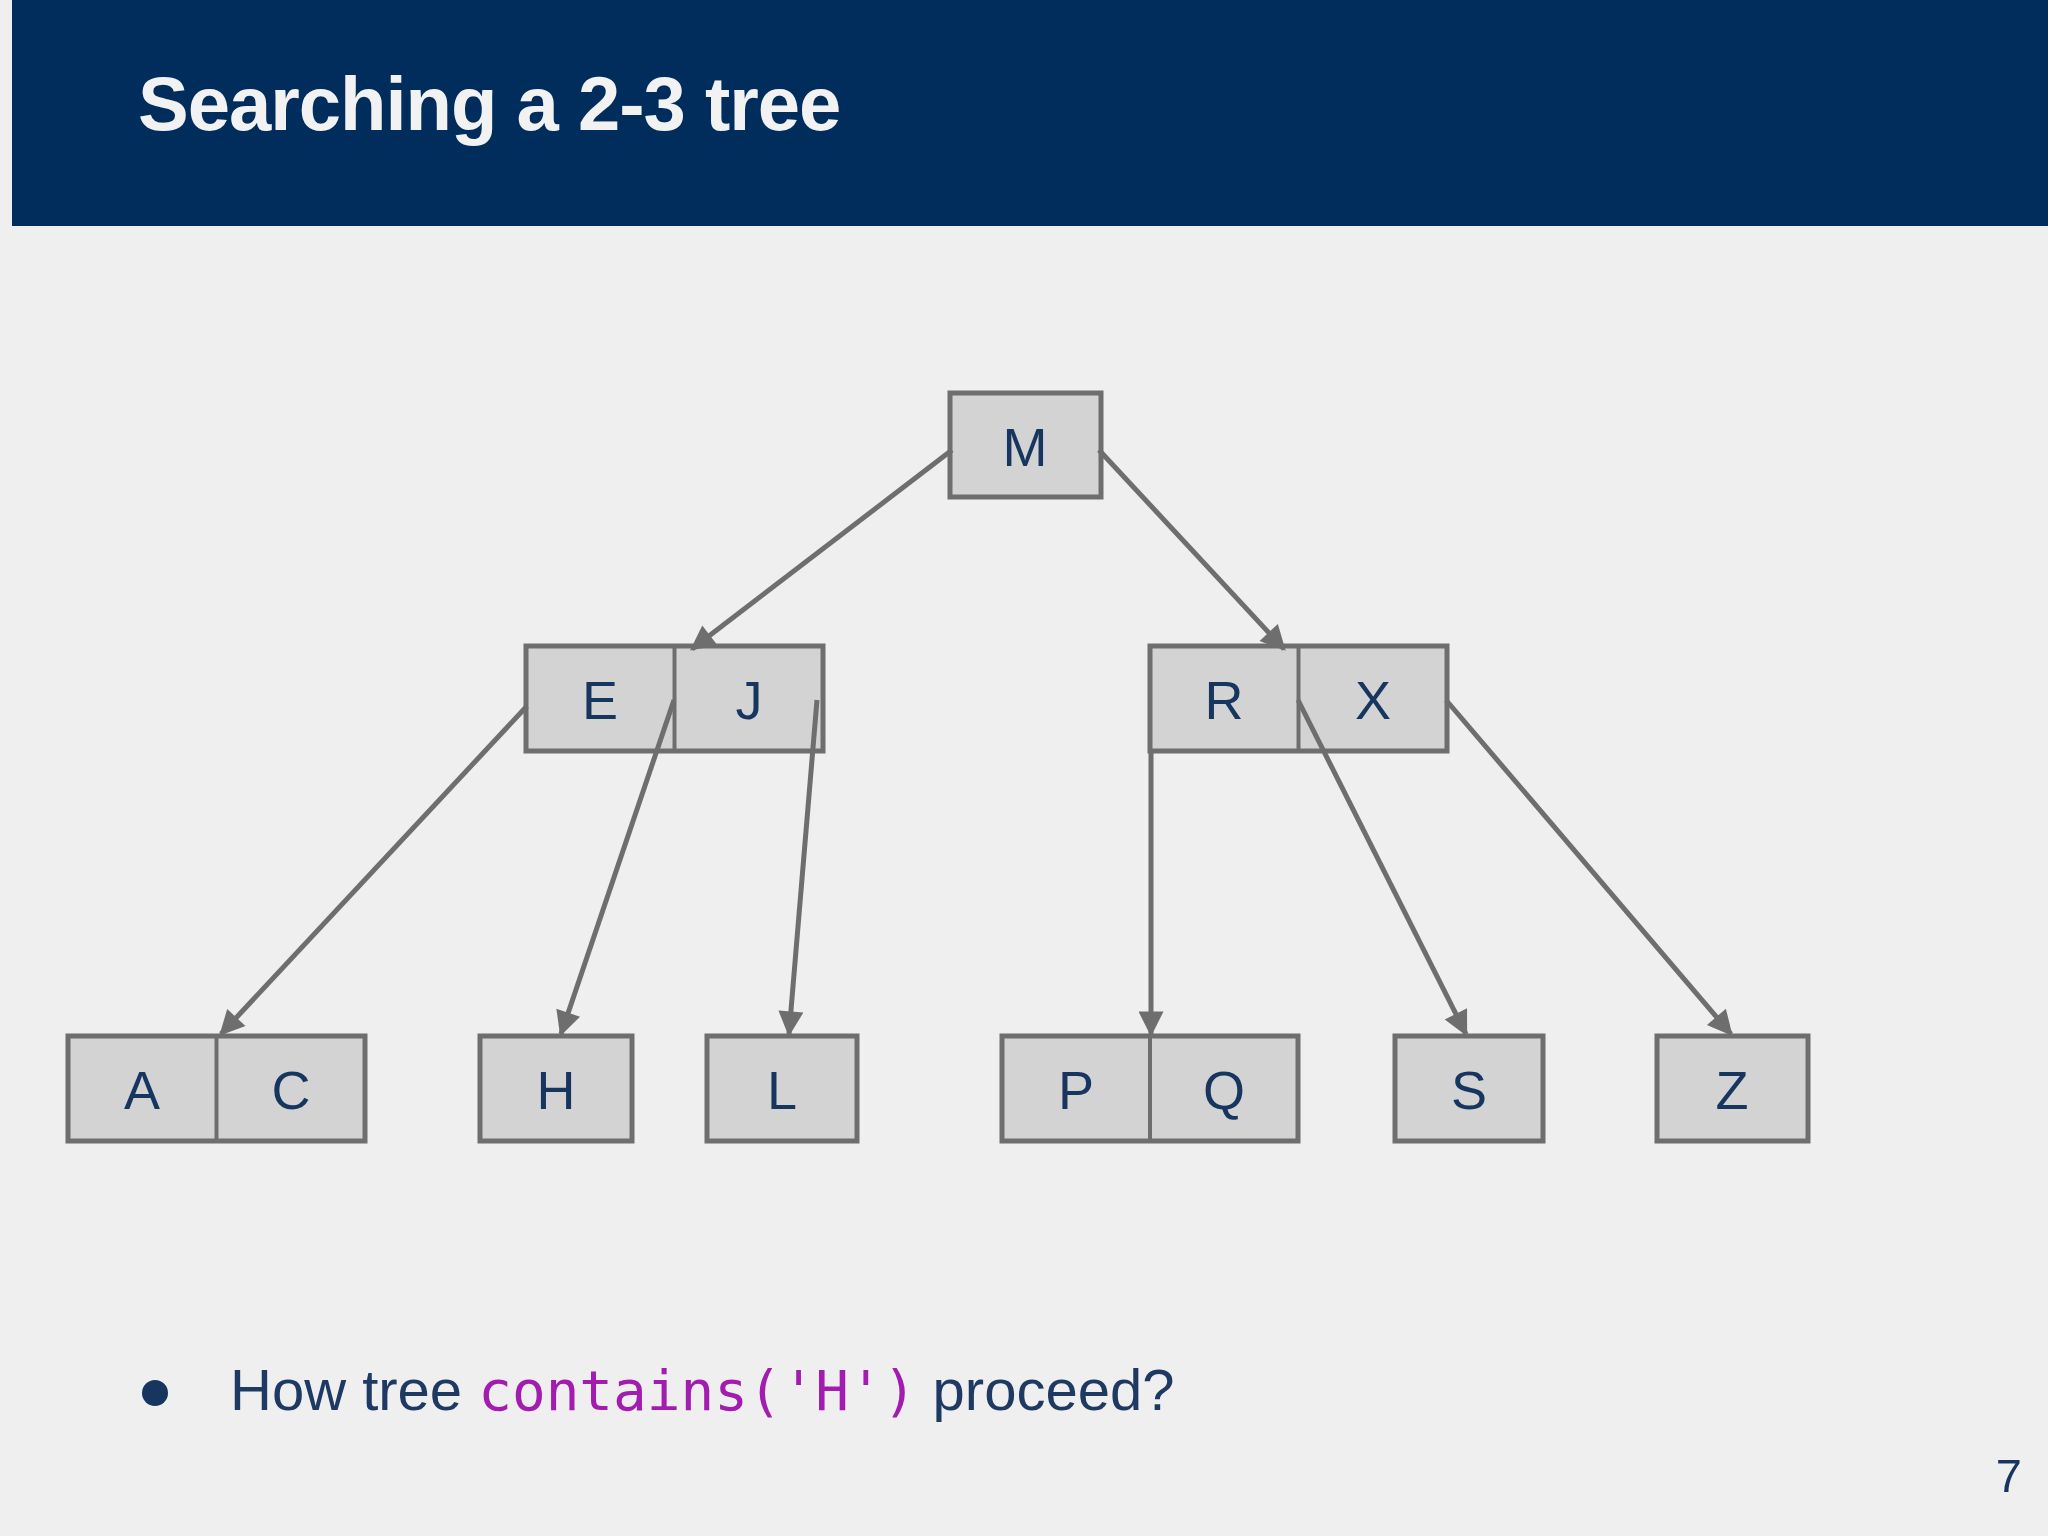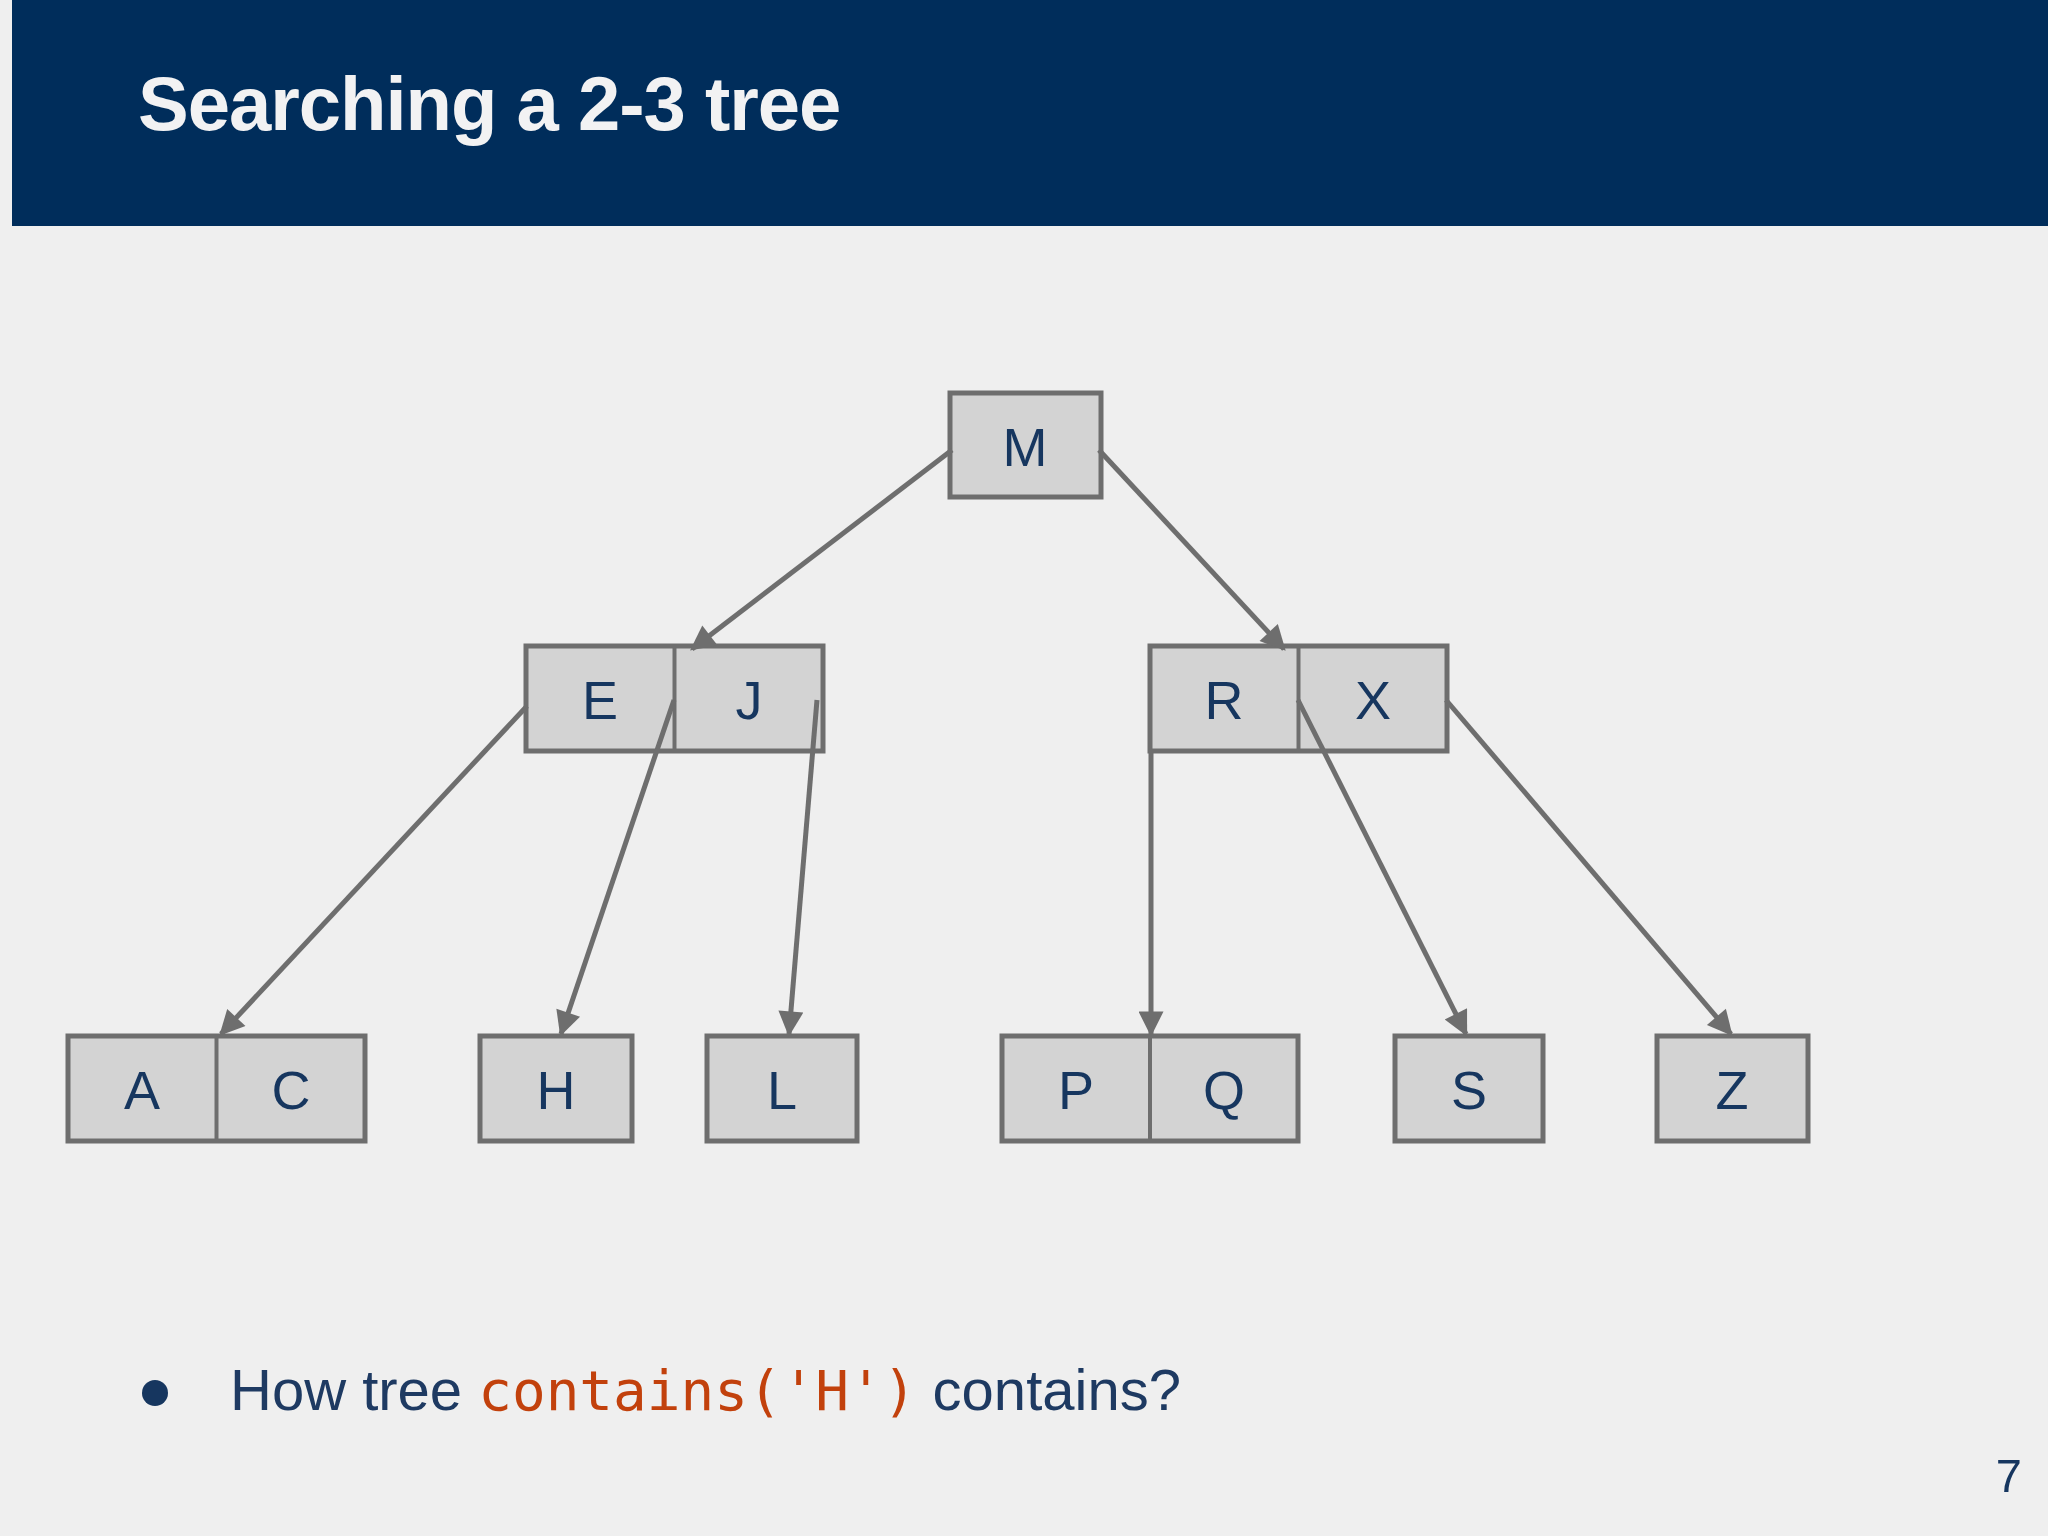--- a/index.html
+++ b/index.html
@@ -34,21 +34,21 @@
     width:26px;height:26px;border-radius:50%;
     background:#16365F;margin-top:6px;
   }
   .bullet-text{
     margin-left:62px;
     font-size:58px;color:#1E3A62;line-height:1.15;
     white-space:nowrap;
   }
   .code{
     font-family:"DejaVu Sans Mono", monospace;
-    font-size:56px;color:#c2410c;
+    font-size:56px;color:#a21caf;
   }
   .page-number{
     position:absolute;right:26px;top:1448px;
     font-size:47px;color:#16365F;
   }
 </style>
 </head>
 <body>
 
 <div class="header">
@@ -122,16 +122,16 @@
     <line class="edge" x1="674" y1="700" x2="561" y2="1034" marker-end="url(#arrow)"></line>
     <line class="edge" x1="817" y1="700" x2="789" y2="1034" marker-end="url(#arrow)"></line>
     <line class="edge" x1="1151" y1="750" x2="1151" y2="1034" marker-end="url(#arrow)"></line>
     <line class="edge" x1="1298" y1="700" x2="1466" y2="1034" marker-end="url(#arrow)"></line>
     <line class="edge" x1="1446" y1="700" x2="1731" y2="1034" marker-end="url(#arrow)"></line>
   </g>
 </svg>
 
 <div class="bullet-row">
   <div class="bullet-dot"></div>
-  <div class="bullet-text"><span>How tree </span><span class="code">contains('H')</span><span> contains?</span></div>
+  <div class="bullet-text"><span>How tree </span><span class="code">contains('H')</span><span> proceed?</span></div>
 </div>
 
 <div class="page-number">7</div>
 
 </body></html>

